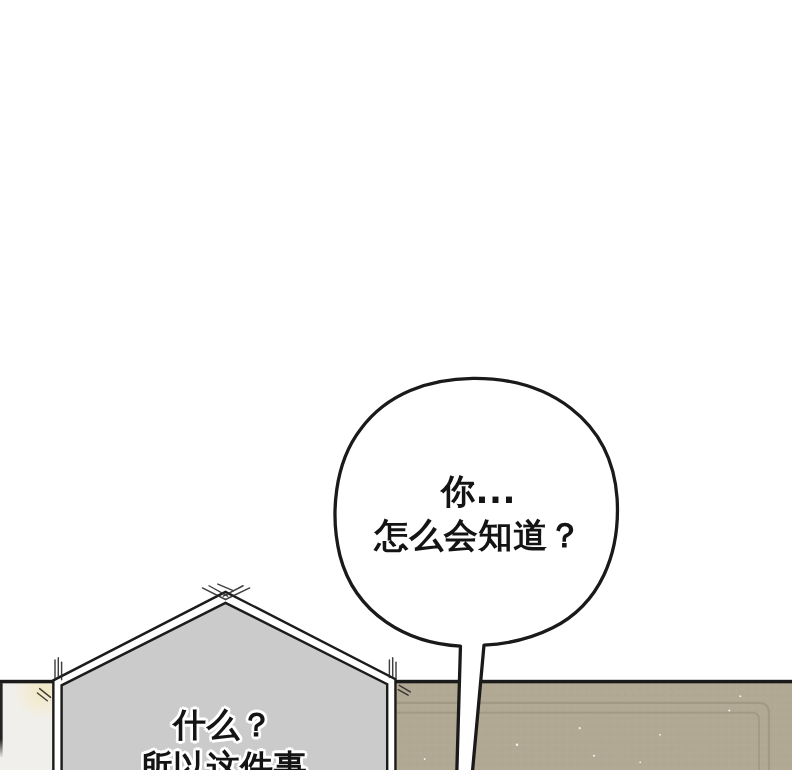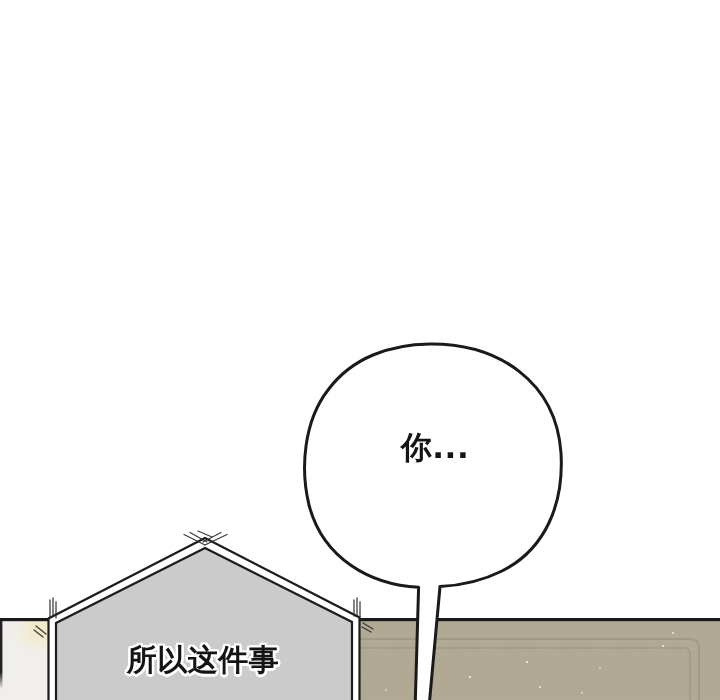--- a/index.html
+++ b/index.html
@@ -114,19 +114,21 @@
            L 418.6,587.3
            C 371,585 323,559 309,505
            C 300,468 304,421 328,390
            C 352,357.5 390,344.5 430,344
            Z"></path>
     </g>
   </svg>
 
   <div class="bubble-text main">
     <div>你...</div>
+    <div>怎么会知道？</div>
   </div>
 
   <div class="bubble-text shout">
+    <div>什么？</div>
     <div>所以这件事</div>
   </div>
 
 </div>
 
 </body></html>

